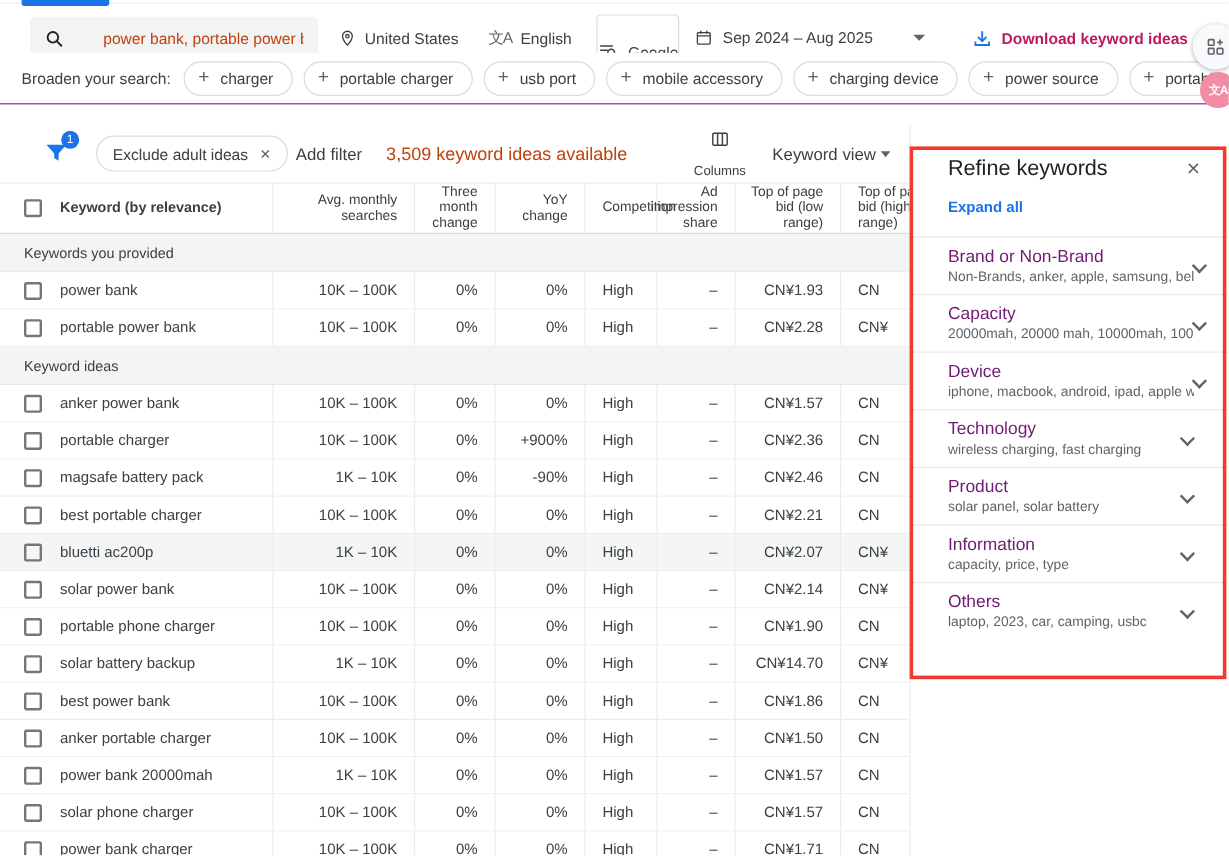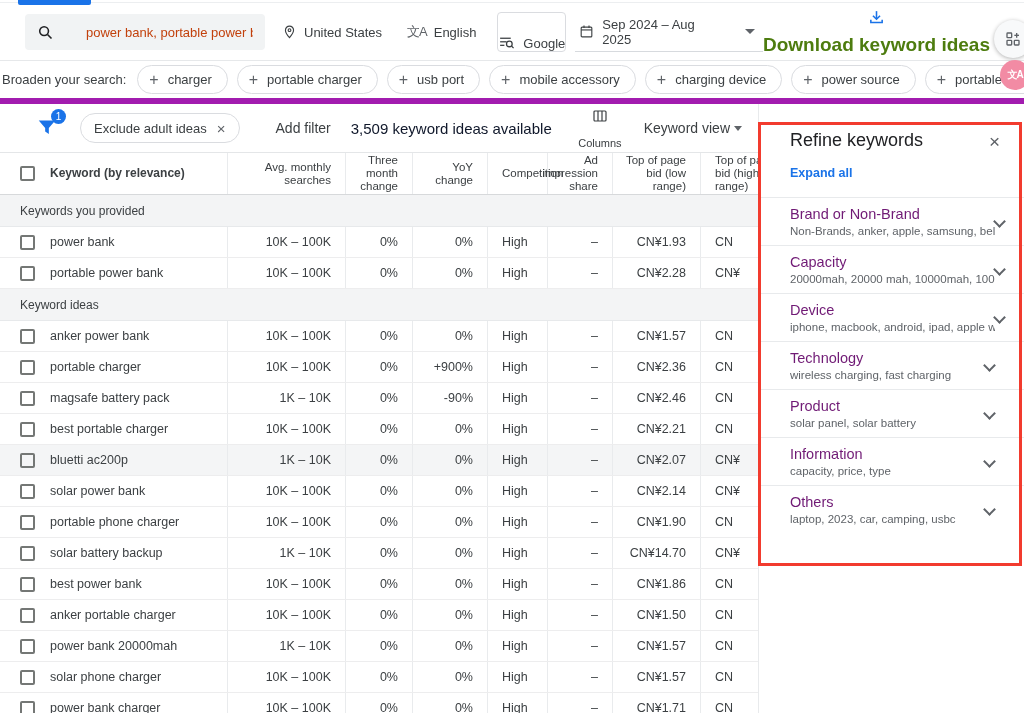--- a/index.html
+++ b/index.html
@@ -16,38 +16,38 @@
   .search-box { margin-left:25px; width:240px; height:36px; background:#f1f3f4; border-radius:4px; display:flex; align-items:center; gap:10px; padding:0 12px; }
   .search-box .q { font-size:13px; color:#c2410c; white-space:nowrap; overflow:hidden;margin-left:22px; }
   .tb-item { display:flex; align-items:center; gap:7px; font-size:13px; color:#3c4043; white-space:nowrap; }
   .loc { margin-left:17px; }
   .lang { margin-left:25px; }
   .lang .zh { font-size:13px; color:#5f6368; letter-spacing:-1px; }
   .network-box { margin-left:21px; height:40px; border:1px solid #dadce0; border-radius:4px; padding:0 0; display:flex; align-items:flex-end; gap:8px; font-size:13px; color:#3c4043; background:#fff; }
   .date-ctrl { margin-left:9px; height:40px; display:flex; align-items:center; gap:8px; padding:0 8px 0 4px; border-bottom:1px solid #d7dade; font-size:13px; color:#3c4043; }
   .caret { width:0; height:0; border-left:5px solid transparent; border-right:5px solid transparent; border-top:5px solid #5f6368; margin-left:26px; }
   .caret.sm { margin-left:4px; border-left-width:4px; border-right-width:4px; border-top-width:5px; }
-  .download { margin-left:auto; margin-right:34px; display:flex; align-items:center; gap:8px; color:#4d7c0f; font-size:19px; font-weight:700; white-space:nowrap;flex-direction:column; }
+  .download { margin-left:auto; margin-right:34px; display:flex; align-items:center; gap:8px; color:#be185d; font-size:13px; font-weight:700; white-space:nowrap; }
   .fab-grid { position:absolute; right:-8px; top:20px; width:38px; height:38px; border-radius:50%; background:#f8f9fa; box-shadow:0 1px 4px rgba(0,0,0,.3); display:flex; align-items:center; justify-content:center; z-index:5; }
   .fab-translate { position:absolute; right:-6px; top:60px; width:30px; height:30px; border-radius:50%; background:#f28ba4; color:#fff; display:flex; align-items:center; justify-content:center; font-size:10px; font-weight:700; z-index:5; letter-spacing:-1px; }
 
   
-  .broaden { position:absolute; top:61px; left:0; right:0; height:43px; border-bottom:6px solid #a21caf; display:flex; align-items:center; padding-left:2px; gap:9px; background:#fff; }
+  .broaden { position:absolute; top:44px; left:0; right:0; height:43px; border-bottom:1px solid #a21caf; display:flex; align-items:center; padding-left:18px; gap:9px; background:#fff; }
   .broaden-label { font-size:13px; color:#3c4043; margin-right:2px; white-space:nowrap; }
   .chip { height:29px; border:1px solid #dadce0; border-radius:15px; background:#fff; display:flex; align-items:center; gap:9px; padding:0 15px 0 11px; font-size:13px; color:#3c4043; white-space:nowrap; }
   .chip .plus { color:#5f6368; font-size:16px; line-height:1; }
 
   
   .toolbar { position:absolute; top:104px; left:0; width:758px; height:48px; display:flex; align-items:center; background:#fff; }
   .funnel-wrap { position:relative; margin-left:36px; width:24px; height:24px; }
   .funnel-badge { position:absolute; top:-7px; right:-6px; width:15px; height:15px; border-radius:50%; background:#1a73e8; color:#fff; font-size:10px; display:flex; align-items:center; justify-content:center; }
   .exclude-chip { margin-left:20px; height:30px; border:1px solid #dadce0; border-radius:16px; display:flex; align-items:center; gap:10px; padding:0 13px; font-size:13px; color:#3c4043; }
   .exclude-chip .x { color:#5f6368; font-size:15px; }
-  .add-filter { margin-left:36px; font-size:14px; color:#3c4043; }
-  .ideas-count { margin-left:20px; font-size:15px; color:#0f172a; }
+  .add-filter { margin-left:7px; font-size:14px; color:#3c4043; }
+  .ideas-count { margin-left:20px; font-size:15px; color:#c2410c; }
   .columns-ctrl { margin-left:auto; display:flex; flex-direction:column; align-items:center; gap:13px; margin-right:22px; }
   .columns-ctrl .lbl { font-size:11px; color:#3c4043; }
   .view-ctrl { display:flex; align-items:center; font-size:14px; color:#3c4043; margin-right:16px; white-space:nowrap; }
 
   
   .table { --cols:50px 177px 118px 67px 75px 60px 65px 88px 90px;
     position:absolute; top:152px; left:0; width:758px; bottom:0; overflow:hidden; background:#fff; }
   .thead { display:grid; grid-template-columns:var(--cols); height:43px; border-top:1px solid #e4e6e8; border-bottom:1px solid #d7d9db; color:#3c4043; font-size:11.5px; }
   .thead > div { display:flex; align-items:center; line-height:13px; }
   .thead .h-kw { font-weight:700; font-size:12px; }

